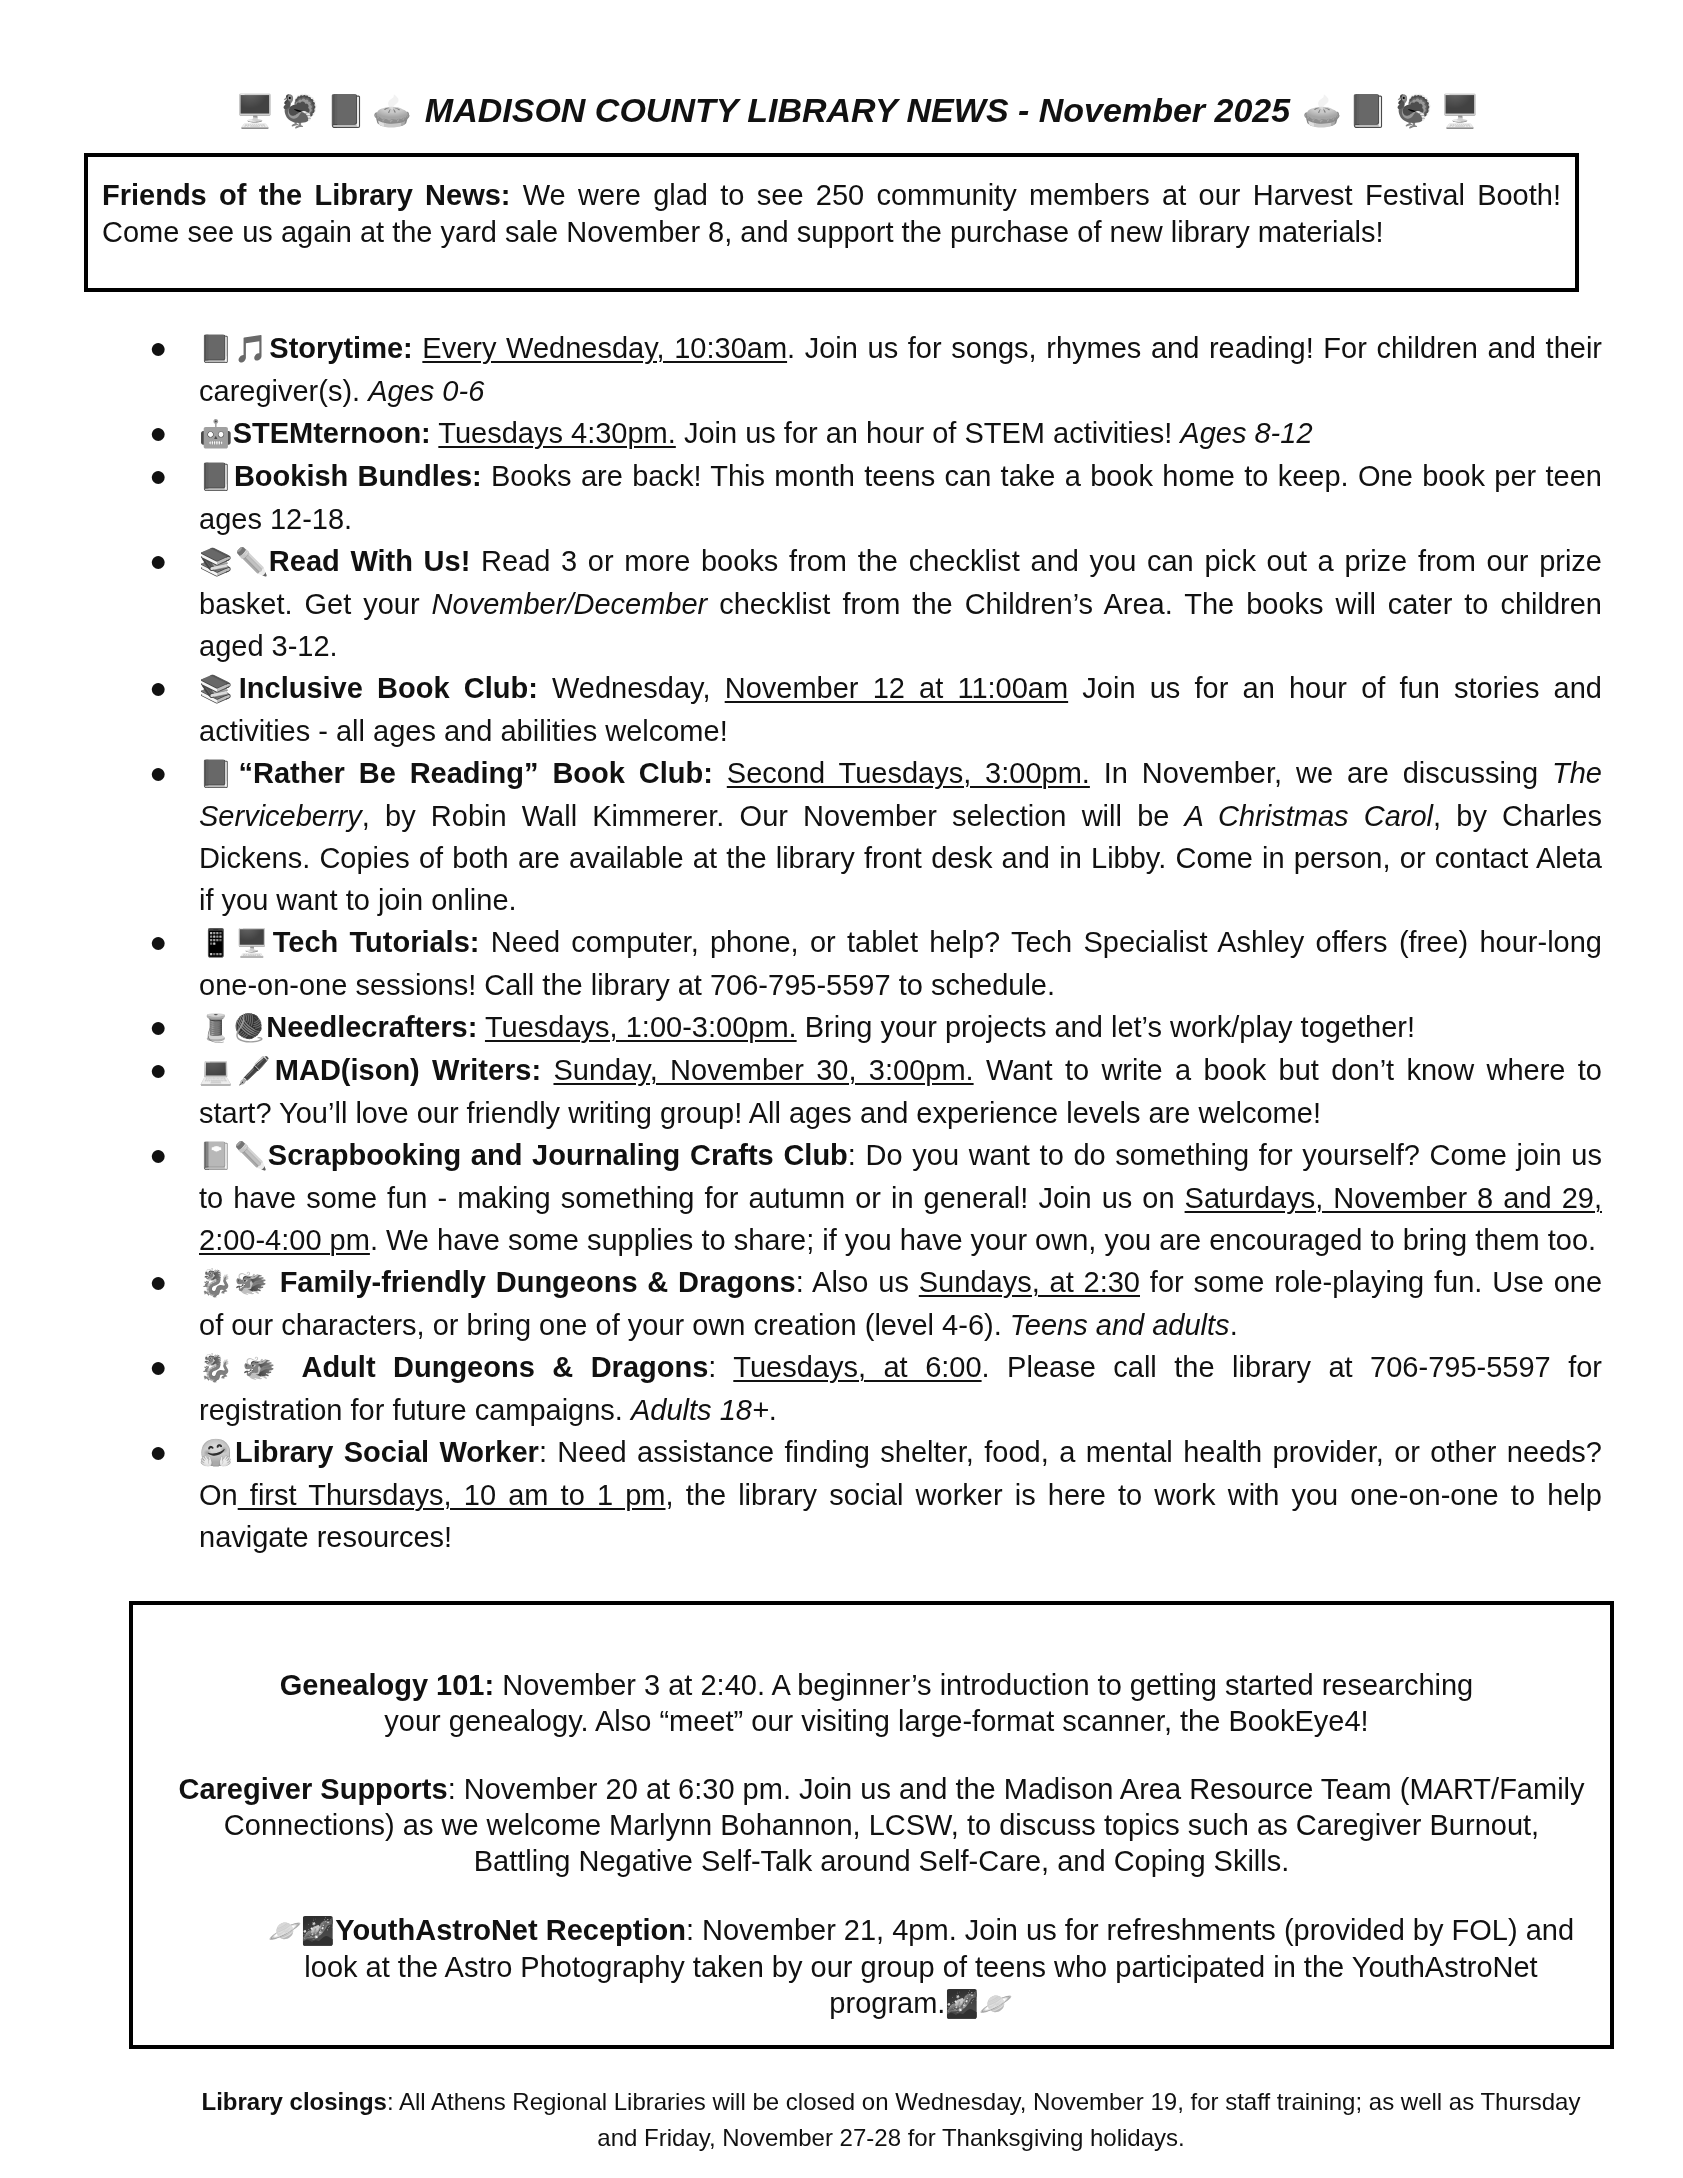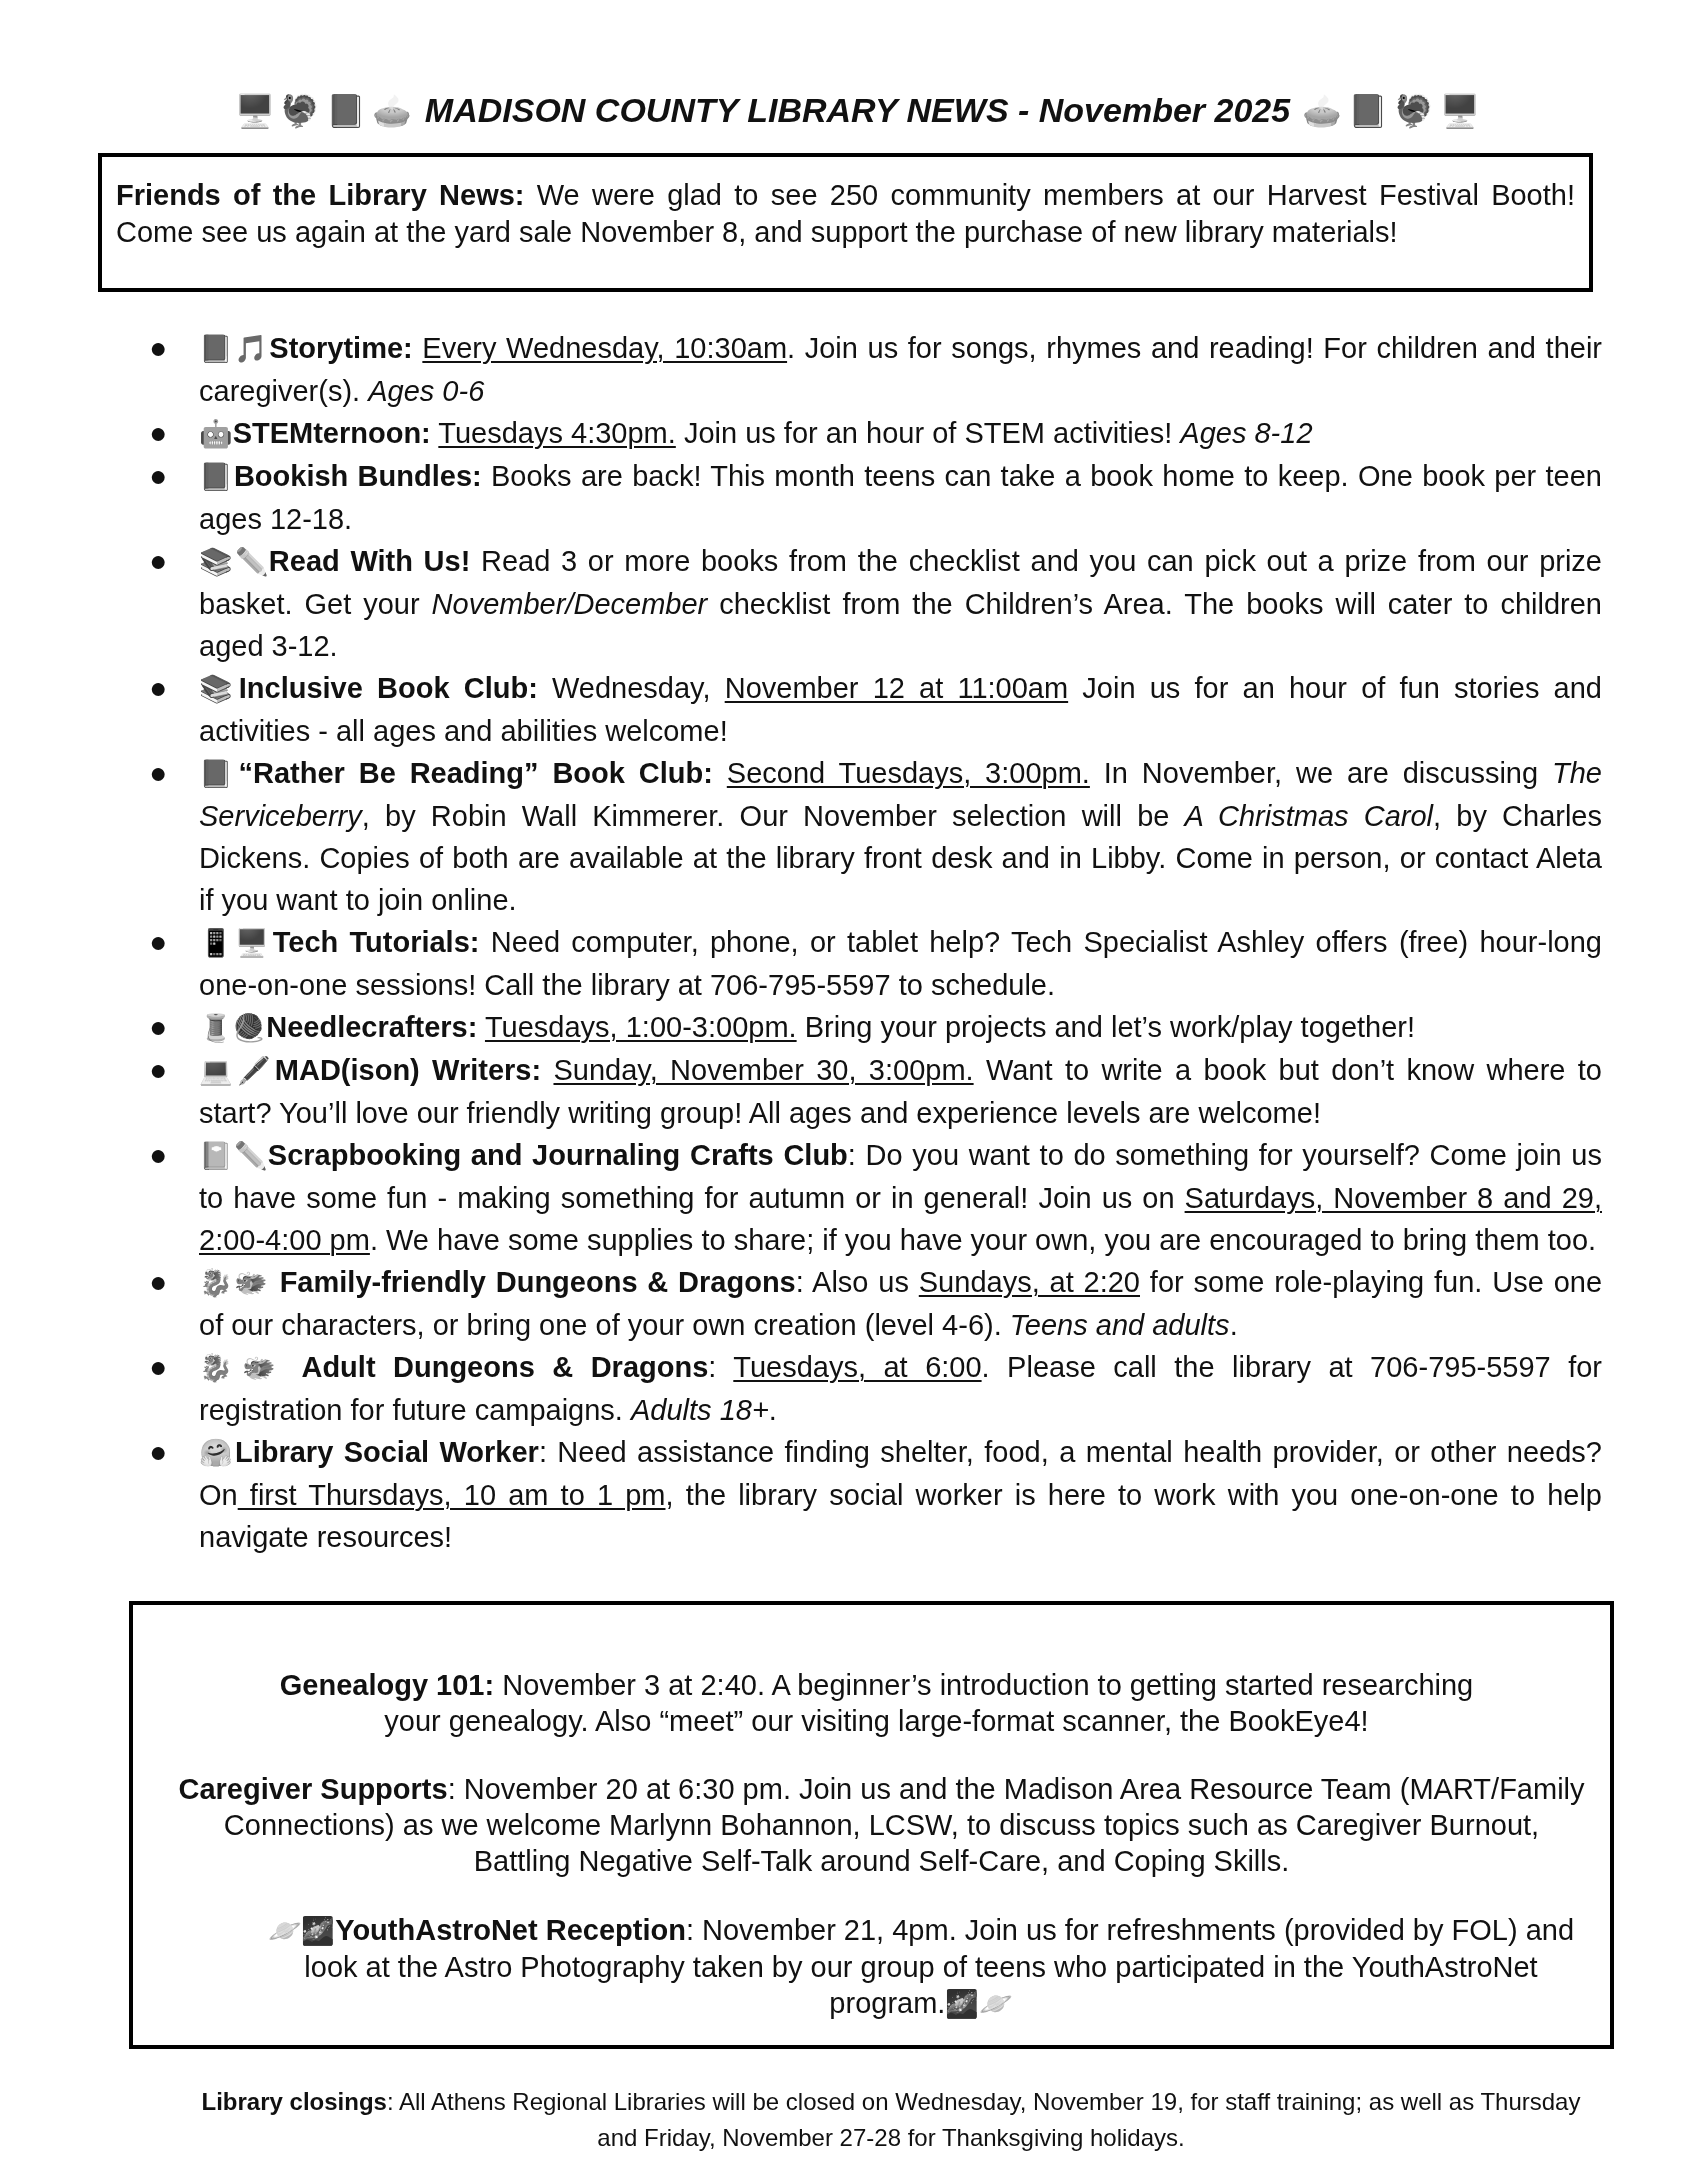--- a/index.html
+++ b/index.html
@@ -6,21 +6,21 @@
   body {
     width: 1683px; height: 2178px; position: relative; overflow: hidden;
     font-family: "Liberation Sans", sans-serif; color: #111;
   }
   .title {
     position: absolute; top: 91px; left: 16px; width: 1683px; text-align: center;
     font-size: 34px; font-weight: bold; font-style: italic; letter-spacing: 0px;
   }
   .title .emo { font-style: normal; font-weight: normal; font-size: 32px; filter: grayscale(100%); display: inline-block; margin: 0 3px; }
   .friends-box {
-    position: absolute; left: 98px; top: 153px; width: 1495px; height: 139px;
+    position: absolute; left: 84px; top: 153px; width: 1495px; height: 139px;
     border: 4px solid #000; box-sizing: border-box;
     padding: 20px 14px 0 14px; font-size: 29px; line-height: 37px; text-align: justify;
   }
   b { font-weight: bold; }
   i { font-style: italic; }
   u { text-decoration: underline; text-decoration-thickness: 2px; text-underline-offset: 3px; }
   .events {
     position: absolute; left: 149px; top: 327px; width: 1453px;
     list-style: none; margin: 0; padding: 0; font-size: 29px; line-height: 42px;
   }
@@ -89,21 +89,21 @@
   <li>
     <span class="bullet">●</span>
     <span class="emo">💻🖋️</span><b>MAD(ison) Writers:</b><span> </span><u>Sunday, November 30, 3:00pm.</u><span> Want to write a book but don’t know where to start? You’ll love our friendly writing group! All ages and experience levels are welcome!</span>
   </li>
   <li>
     <span class="bullet">●</span>
     <span class="emo">📔✏️</span><b>Scrapbooking and Journaling Crafts Club</b><span>: Do you want to do something for yourself? Come join us to have some fun - making something for autumn or in general! Join us on </span><u>Saturdays, November 8 and 29, 2:00-4:00 pm</u><span>. We have some supplies to share; if you have your own, you are encouraged to bring them too.</span>
   </li>
   <li>
     <span class="bullet">●</span>
-    <span class="emo">🐉🐲</span><b> Family-friendly Dungeons &amp; Dragons</b><span>: Also us </span><u>Sundays, at 2:20</u><span> for some role-playing fun. Use one of our characters, or bring one of your own creation (level 4-6). </span><i>Teens and adults</i><span>.</span>
+    <span class="emo">🐉🐲</span><b> Family-friendly Dungeons &amp; Dragons</b><span>: Also us </span><u>Sundays, at 2:30</u><span> for some role-playing fun. Use one of our characters, or bring one of your own creation (level 4-6). </span><i>Teens and adults</i><span>.</span>
   </li>
   <li>
     <span class="bullet">●</span>
     <span class="emo">🐉🐲</span><b> Adult Dungeons &amp; Dragons</b><span>: </span><u>Tuesdays, at 6:00</u><span>. Please call the library at 706-795-5597 for registration for future campaigns. </span><i>Adults 18+</i><span>.</span>
   </li>
   <li>
     <span class="bullet">●</span>
     <span class="emo">🤗</span><b>Library Social Worker</b><span>: Need assistance finding shelter, food, a mental health provider, or other needs? On</span><u> first Thursdays, 10 am to 1 pm</u><span>, the library social worker is here to work with you one-on-one to help navigate resources!</span>
   </li>
 </ul>

